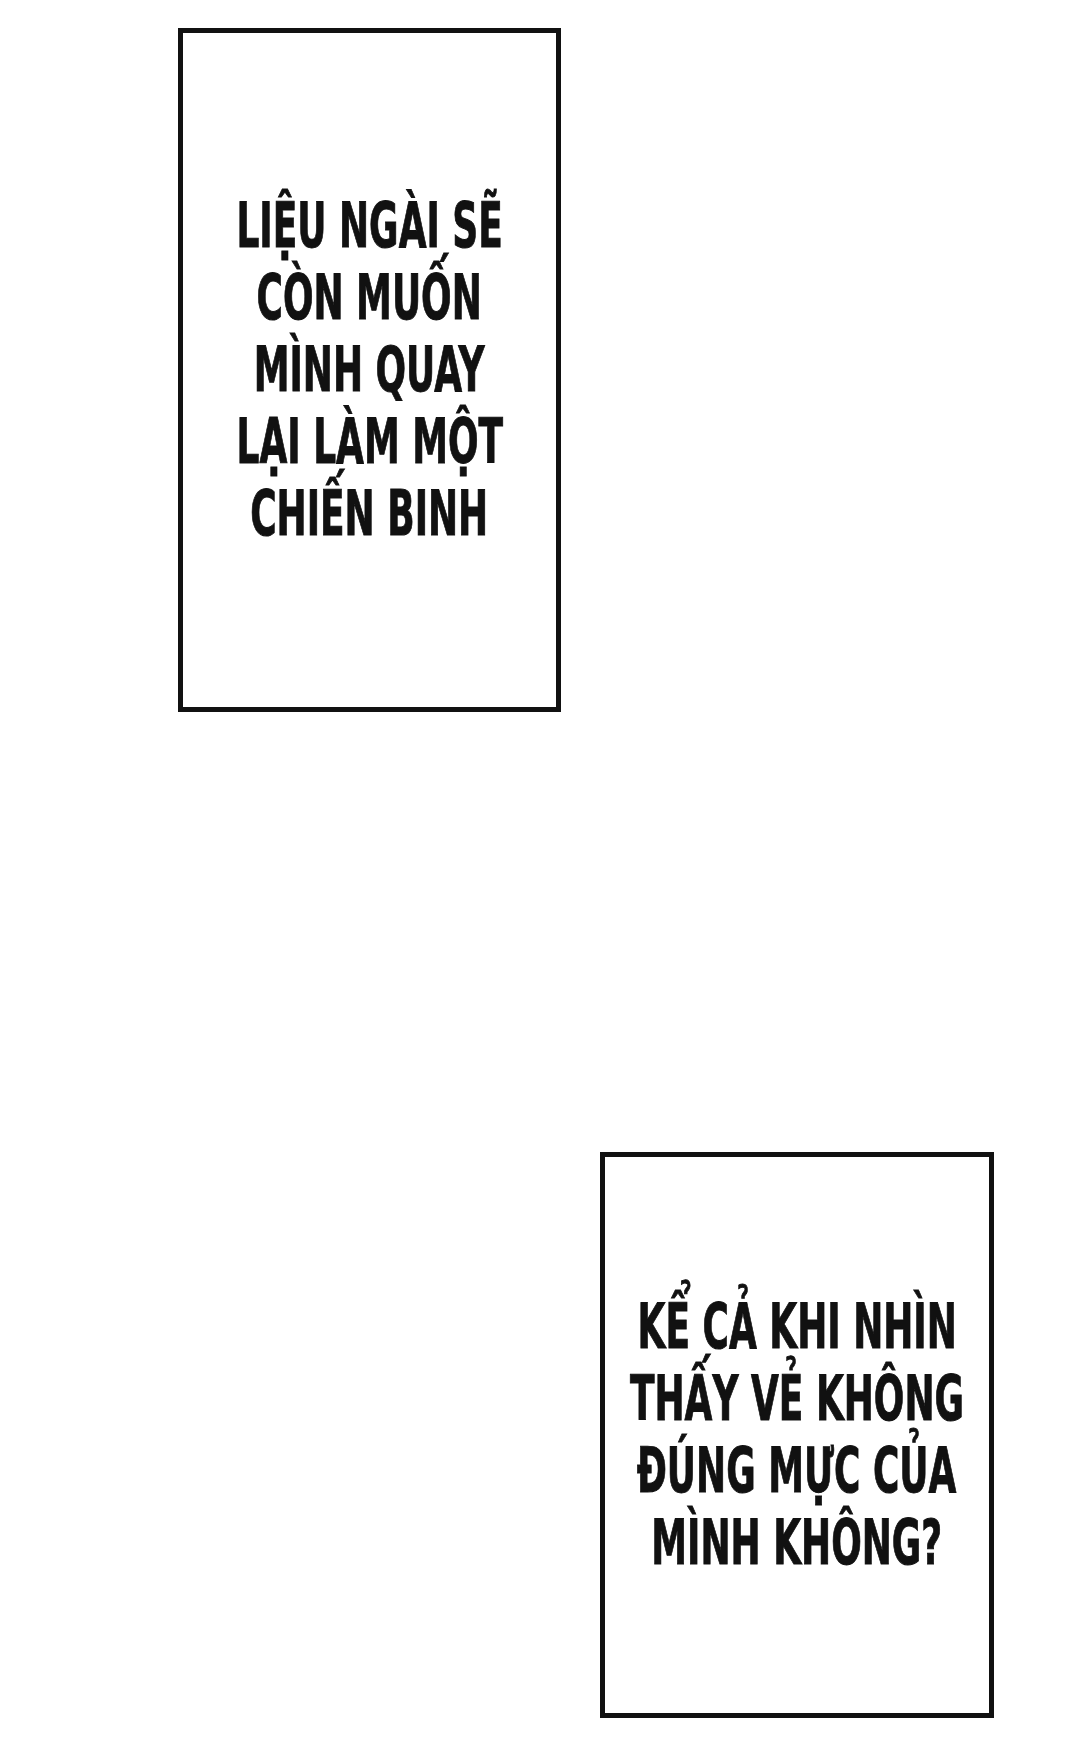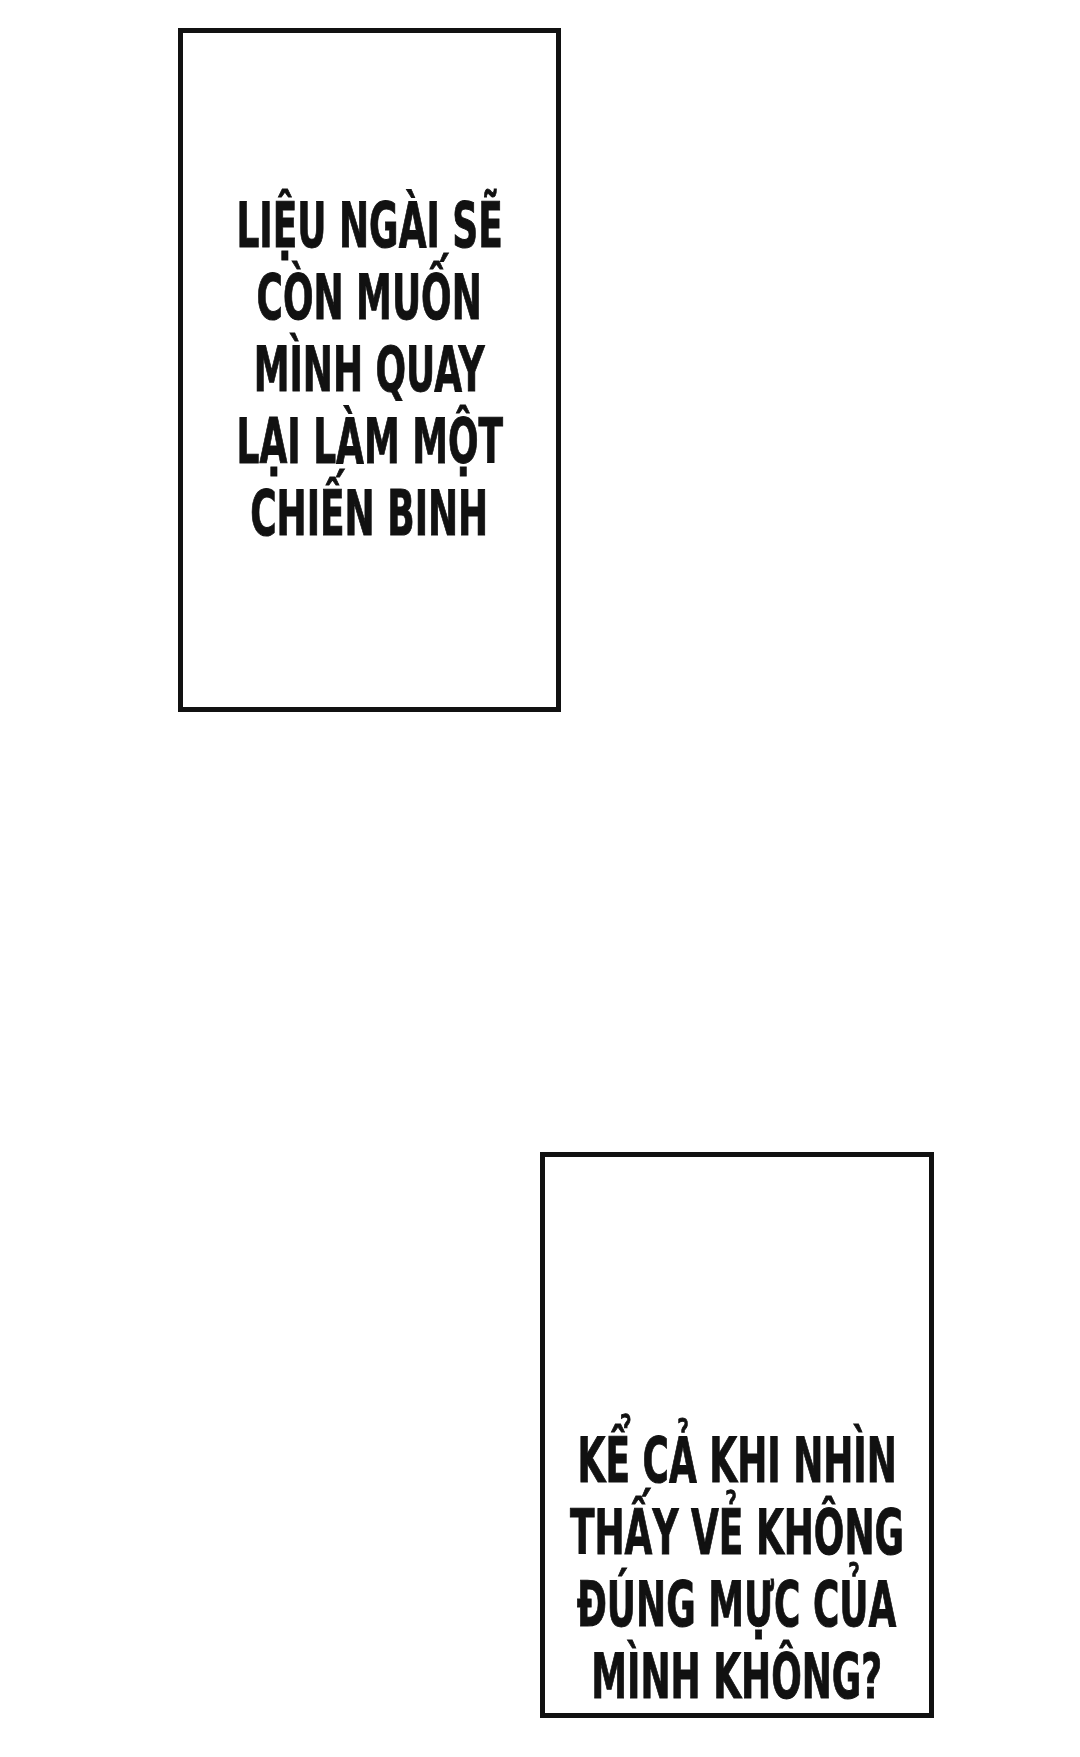--- a/index.html
+++ b/index.html
@@ -25,25 +25,24 @@
     justify-content: center;
     align-items: center;
   }
   .panel-1 {
     left: 178px;
     top: 28px;
     width: 383px;
     height: 684px;
   }
   .panel-2 {
-    left: 540px;
+    left: 600px;
     top: 1152px;
     width: 394px;
     height: 566px;
-    justify-content: flex-end;
   }
   .dialogue {
     display: flex;
     flex-direction: column;
     align-items: center;
   }
   .line {
     font-family: "DejaVu Sans", sans-serif;
     font-weight: bold;
     font-size: 62px;

